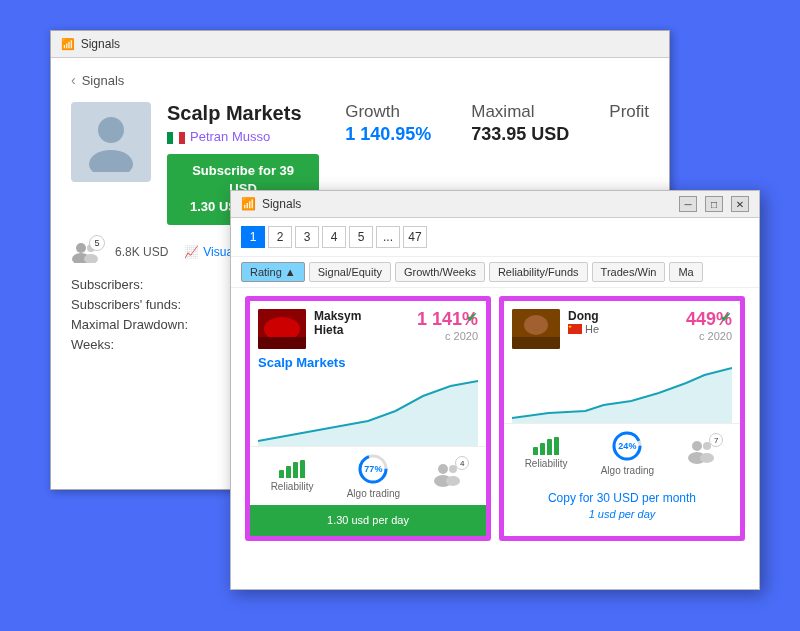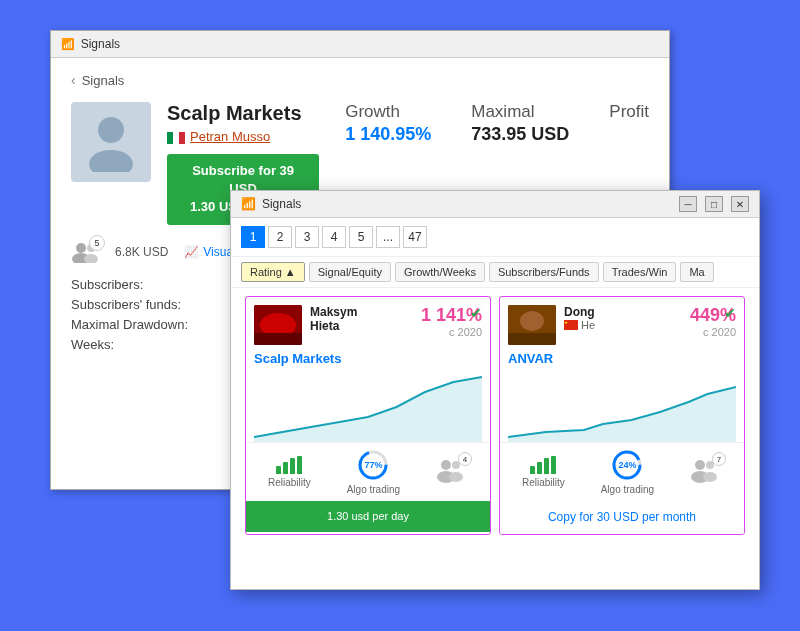--- a/index.html
+++ b/index.html
@@ -78,23 +78,22 @@
       font-size: 20px;
       font-weight: bold;
       color: #222;
       margin-bottom: 4px;
     }
     .profile-author {
       display: flex;
       align-items: flex-end;
       gap: 5px;
       font-size: 13px;
-      color: #c2410c;
+      color: #8b5cf6;
       margin-bottom: 10px;
-      text-decoration: underline;
     }
     .subscribe-btn {
       background: #28a745;
       color: #fff;
       border: none;
       border-radius: 3px;
       padding: 8px 16px;
       font-size: 13px;
       font-weight: bold;
       cursor: pointer;
@@ -237,33 +236,33 @@
       font-size: 11px;
       padding: 3px 8px;
       cursor: pointer;
       color: #333;
       border-radius: 2px;
       display: flex;
       align-items: center;
       gap: 3px;
     }
     .filter-btn.active {
-      background: #fef9c3;
+      background: #7dd3fc;
       border-color: #999;
     }
 
     .cards-container {
       display: flex;
       gap: 0;
       flex: 1;
       padding: 8px 10px;
     }
     .signal-card {
       flex: 1;
-      border: 1px solid #d946ef;
+      border: 5px solid #d946ef;
       border-radius: 3px;
       margin: 0 4px;
       overflow: hidden;
     }
     .card-header {
       display: flex;
       align-items: flex-start;
       padding: 8px 8px 4px;
       gap: 8px;
       position: relative;
@@ -512,21 +511,21 @@
     <button class="page-btn">4</button>
     <button class="page-btn">5</button>
     <button class="page-btn">...</button>
     <button class="page-btn">47</button>
   </div>
 
   <div class="filter-bar">
     <button class="filter-btn active">Rating ▲</button>
     <button class="filter-btn">Signal/Equity</button>
     <button class="filter-btn">Growth/Weeks</button>
-    <button class="filter-btn">Subscribers/Funds</button>
+    <button class="filter-btn">Reliability/Funds</button>
     <button class="filter-btn">Trades/Win</button>
     <button class="filter-btn">Ma</button>
   </div>
 
   <div class="cards-container">
 
     <div class="signal-card">
       <div class="card-header">
         <div class="card-thumb-placeholder">
           <svg width="48" height="40" viewBox="0 0 48 40">
@@ -607,21 +606,20 @@
             </svg>
             <span>He</span>
           </div>
         </div>
         <div>
           <div class="card-growth">449%</div>
           <div class="card-year">c 2020</div>
         </div>
         <div class="verified-icon">✔</div>
       </div>
-      <div class="card-signal-name">ANVAR</div>
       <div class="chart-area">
         <svg width="100%" height="70" viewBox="0 0 240 70" preserveAspectRatio="none">
           <polyline points="0,65 40,60 80,58 100,52 130,48 160,40 190,30 210,22 240,15" fill="none" stroke="#17a2b8" stroke-width="2"></polyline>
           <polygon points="0,65 40,60 80,58 100,52 130,48 160,40 190,30 210,22 240,15 240,70 0,70" fill="rgba(23,162,184,0.15)"></polygon>
         </svg>
       </div>
       <div class="card-footer">
         <div class="footer-stat">
           <div class="reliability-bars">
             <div class="bar" style="height:8px"></div>
@@ -648,16 +646,17 @@
               <ellipse cx="10" cy="21" rx="9" ry="6"></ellipse>
               <ellipse cx="20" cy="9" rx="4" ry="4" fill="#ccc"></ellipse>
               <ellipse cx="20" cy="21" rx="7" ry="5" fill="#ccc"></ellipse>
             </svg>
             <div class="sub-badge">7</div>
           </div>
         </div>
       </div>
       <button class="copy-btn-blue">
         <div>Copy for 30 USD per month</div>
+        <div style="font-style:italic;font-size:11px;">1 usd per day</div>
       </button>
     </div>
   </div>
 </div>
 
 </body></html>

